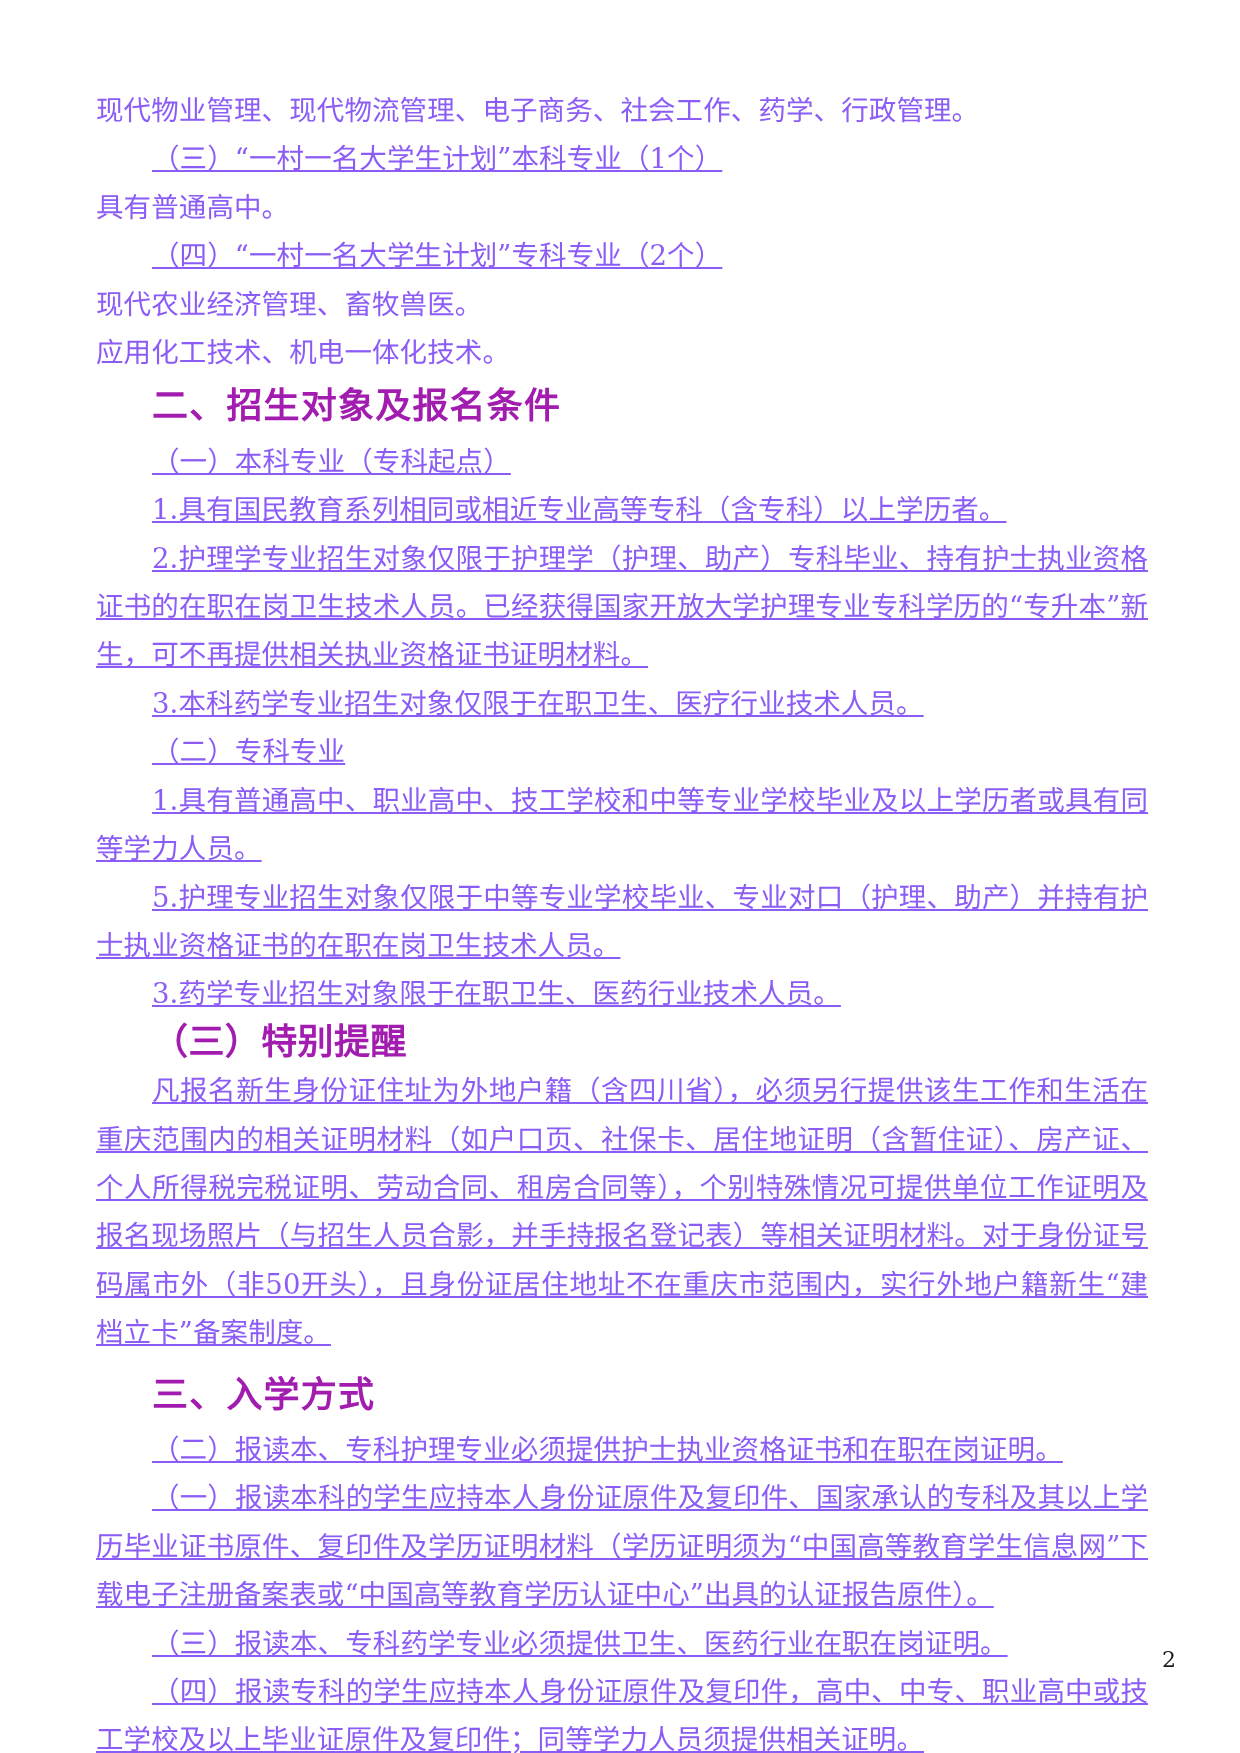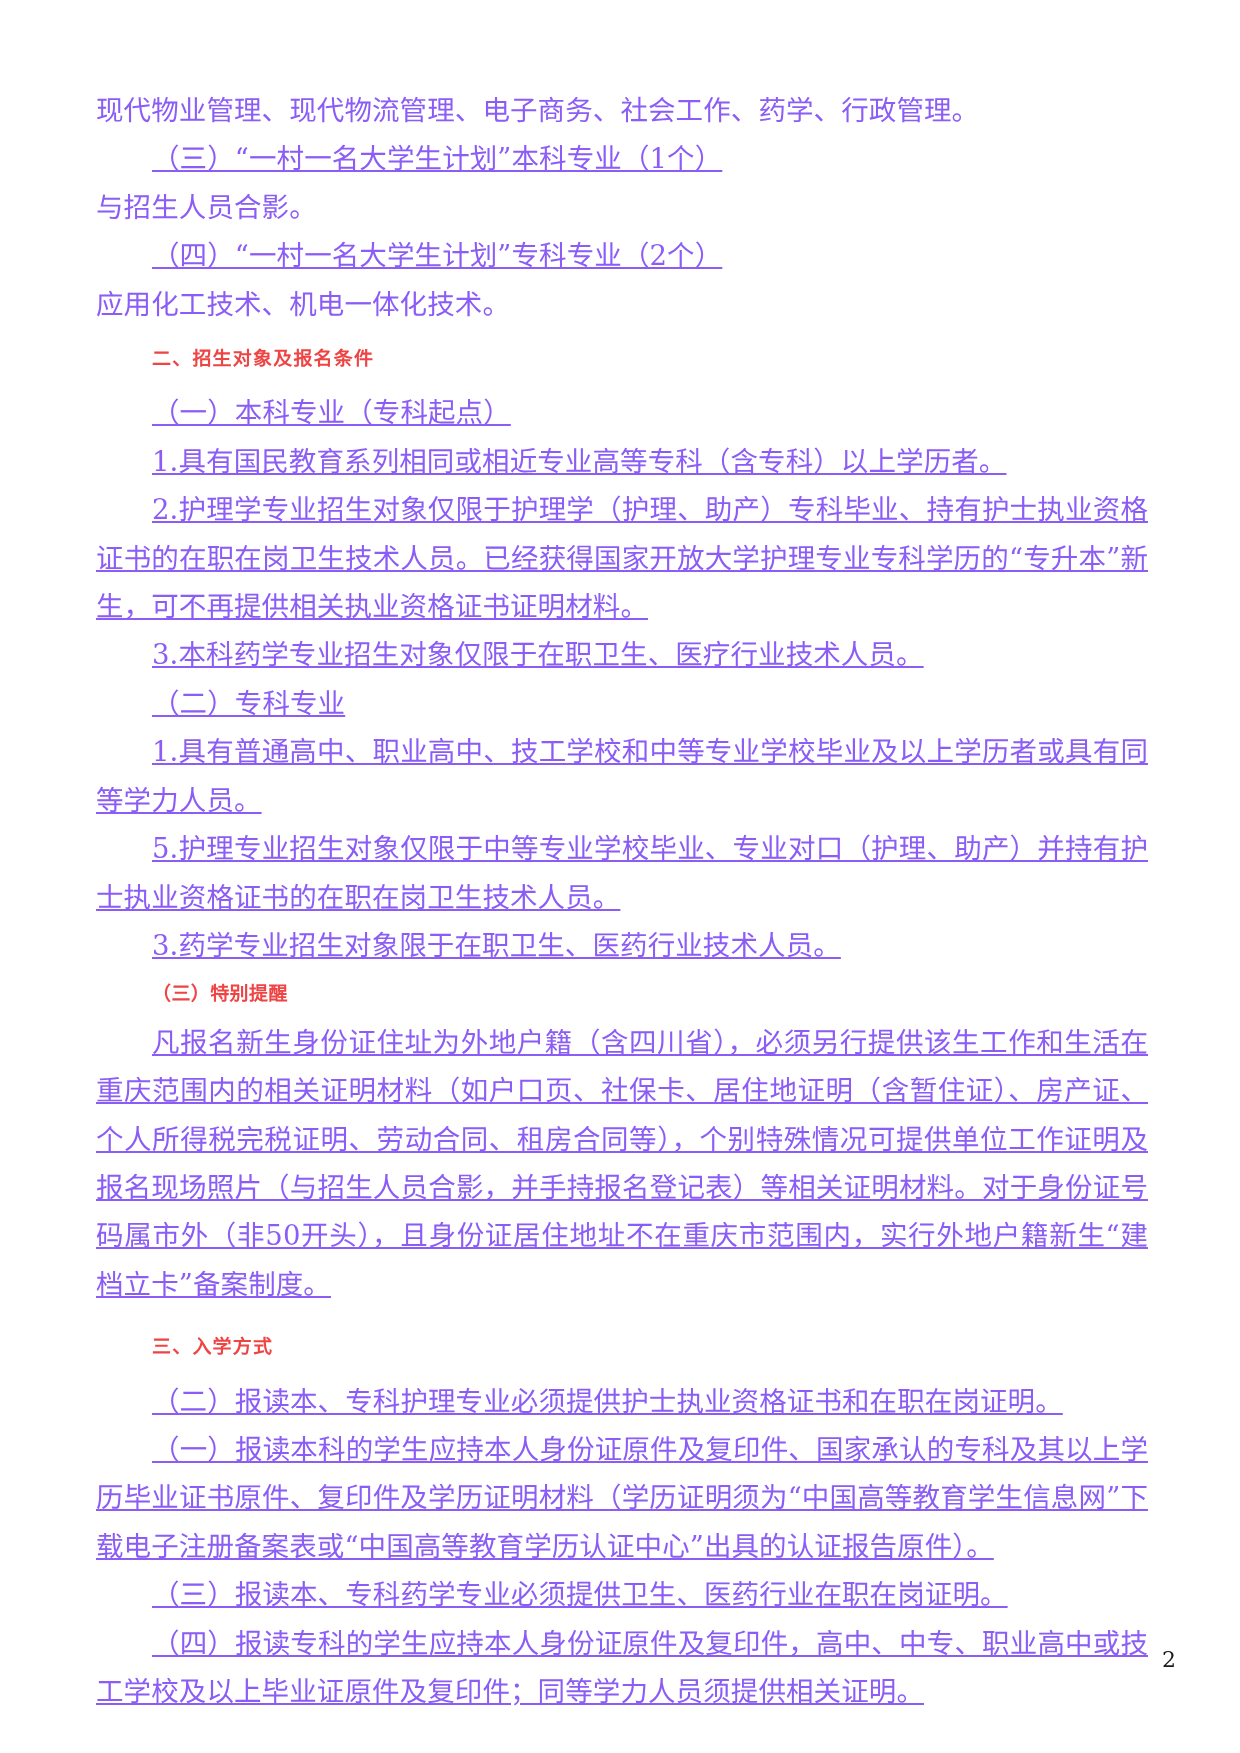--- a/index.html
+++ b/index.html
@@ -39,24 +39,24 @@
   .para.indent {
     text-indent: 56px;
     text-decoration: underline;
   }
   .para.noindent {
     text-indent: 0;
   }
   
   .heading {
     font-family: "DejaVu Sans", "Liberation Sans", sans-serif;
-    font-size: 19px;
+    font-size: 36px;
     line-height: 48.4px;
     font-weight: 700;
-    color: #ef4444;
+    color: #a21caf;
     margin: 0;
     text-indent: 56px;
     letter-spacing: 1.2px;
     white-space: pre-wrap;
   }
   .heading.sub {
     text-indent: 56px;
     letter-spacing: 0.4px;
   }
   .gap-sm { height: 6px; }
@@ -75,24 +75,25 @@
 </head>
 <body>
 
 <div class="page">
   <div class="content">
 
     <p class="para noindent">现代物业管理、现代物流管理、电子商务、社会工作、药学、行政管理。</p>
 
     <p class="para indent">（三）“一村一名大学生计划”本科专业（1个）</p>
 
-    <p class="para noindent">与招生人员合影。</p>
+    <p class="para noindent">具有普通高中。</p>
 
     <p class="para indent">（四）“一村一名大学生计划”专科专业（2个）</p>
 
+    <p class="para noindent">现代农业经济管理、畜牧兽医。</p>
 
 
     <p class="para noindent">应用化工技术、机电一体化技术。</p>
 
     <div class="gap-sm"></div>
 
     <h2 class="heading">二、招生对象及报名条件</h2>
 
     <div class="gap-sm"></div>
 

